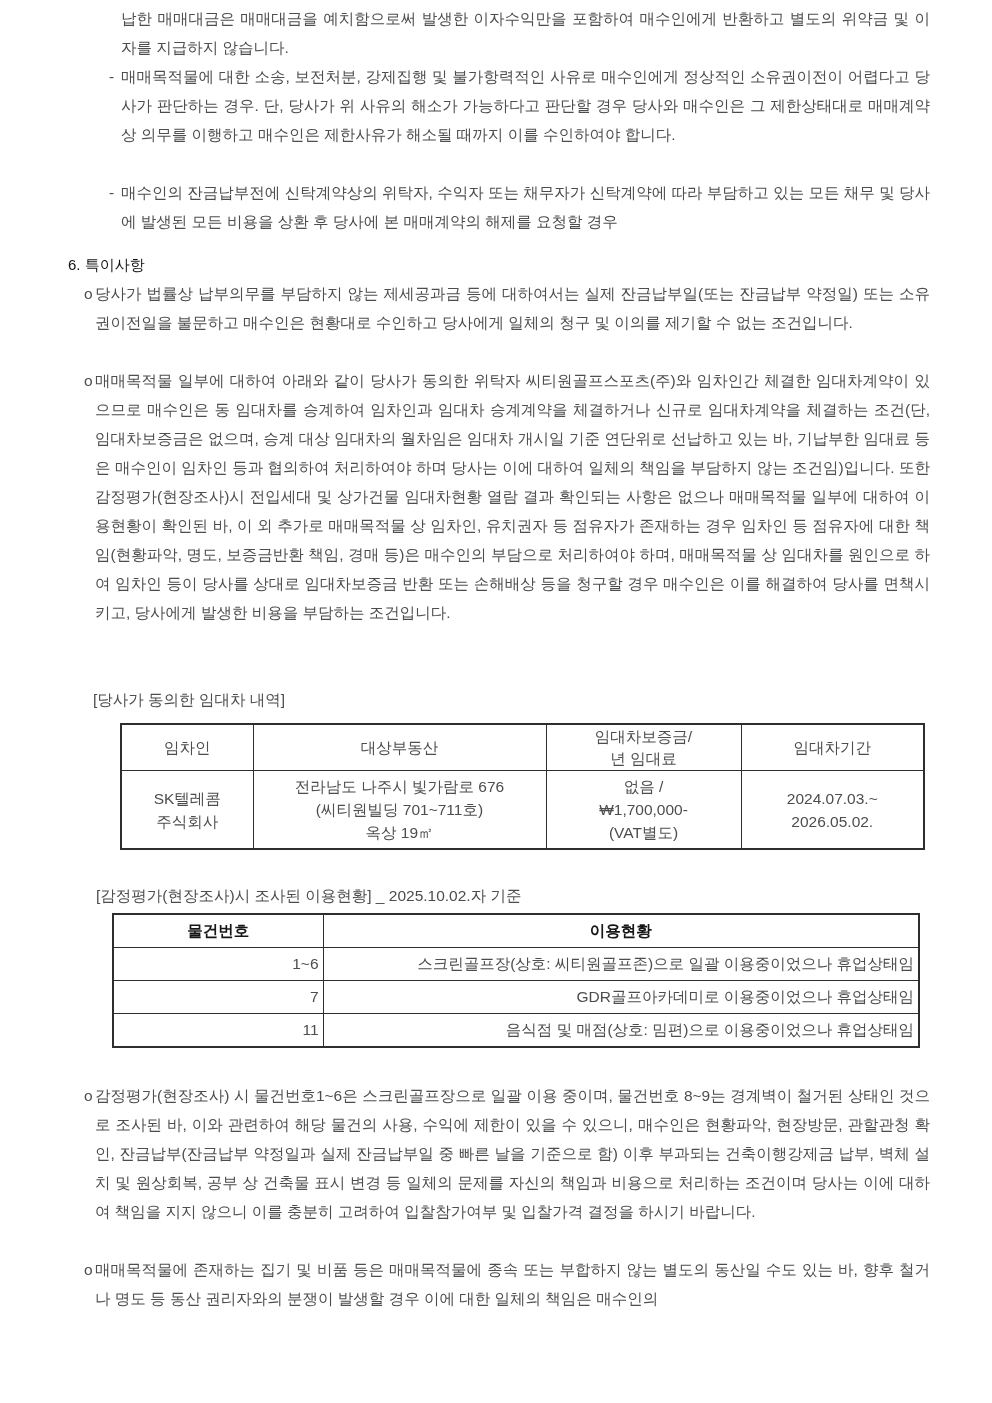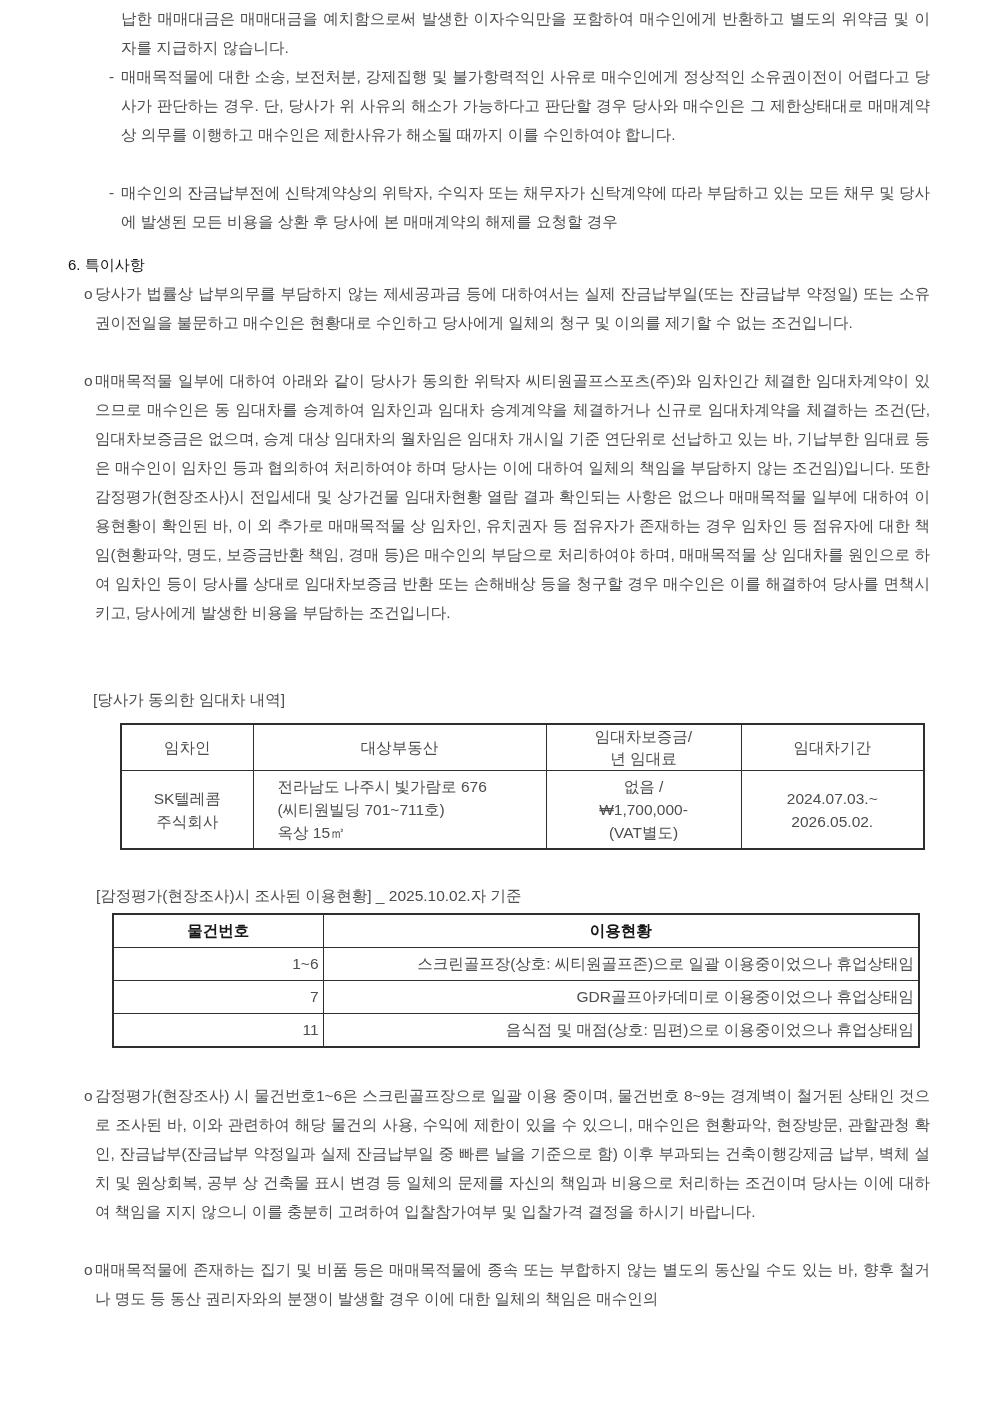--- a/index.html
+++ b/index.html
@@ -45,21 +45,21 @@
 
   .lease-table { margin: 9px 0 0 120px; width: 803px; border: 2px solid #2e2e2e; }
   .lease-table th {
     height: 45px; font-weight: normal; text-align: center;
     vertical-align: middle; line-height: 22px; padding: 0 2px;
   }
   .lease-table td {
     height: 77px; text-align: center; vertical-align: middle;
     line-height: 23px; padding: 0 4px;
   }
-  .lease-table td.cell-property { text-align: left; padding-left: 24px; }
+  .lease-table td.cell-property { text-align: center; padding-left: 4px; }
   .cl { display: block; }
 
   .usage-table { margin: 3px 0 0 112px; width: 806px; border: 2px solid #2e2e2e; }
   .usage-table th {
     height: 32px; text-align: center; vertical-align: middle;
     font-weight: bold; color: #161616; padding: 0 4px;
   }
   .usage-table td {
     height: 32px; text-align: right; vertical-align: middle; padding: 0 4px;
   }
@@ -114,21 +114,21 @@
     </thead>
     <tbody>
       <tr>
         <td>
           <span class="cl">SK텔레콤</span>
           <span class="cl">주식회사</span>
         </td>
         <td class="cell-property">
           <span class="cl">전라남도 나주시 빛가람로 676</span>
           <span class="cl">(씨티원빌딩 701~711호)</span>
-          <span class="cl">옥상 15㎡</span>
+          <span class="cl">옥상 19㎡</span>
         </td>
         <td>
           <span class="cl">없음 /</span>
           <span class="cl">₩1,700,000-</span>
           <span class="cl">(VAT별도)</span>
         </td>
         <td>
           <span class="cl">2024.07.03.~</span>
           <span class="cl">2026.05.02.</span>
         </td>

